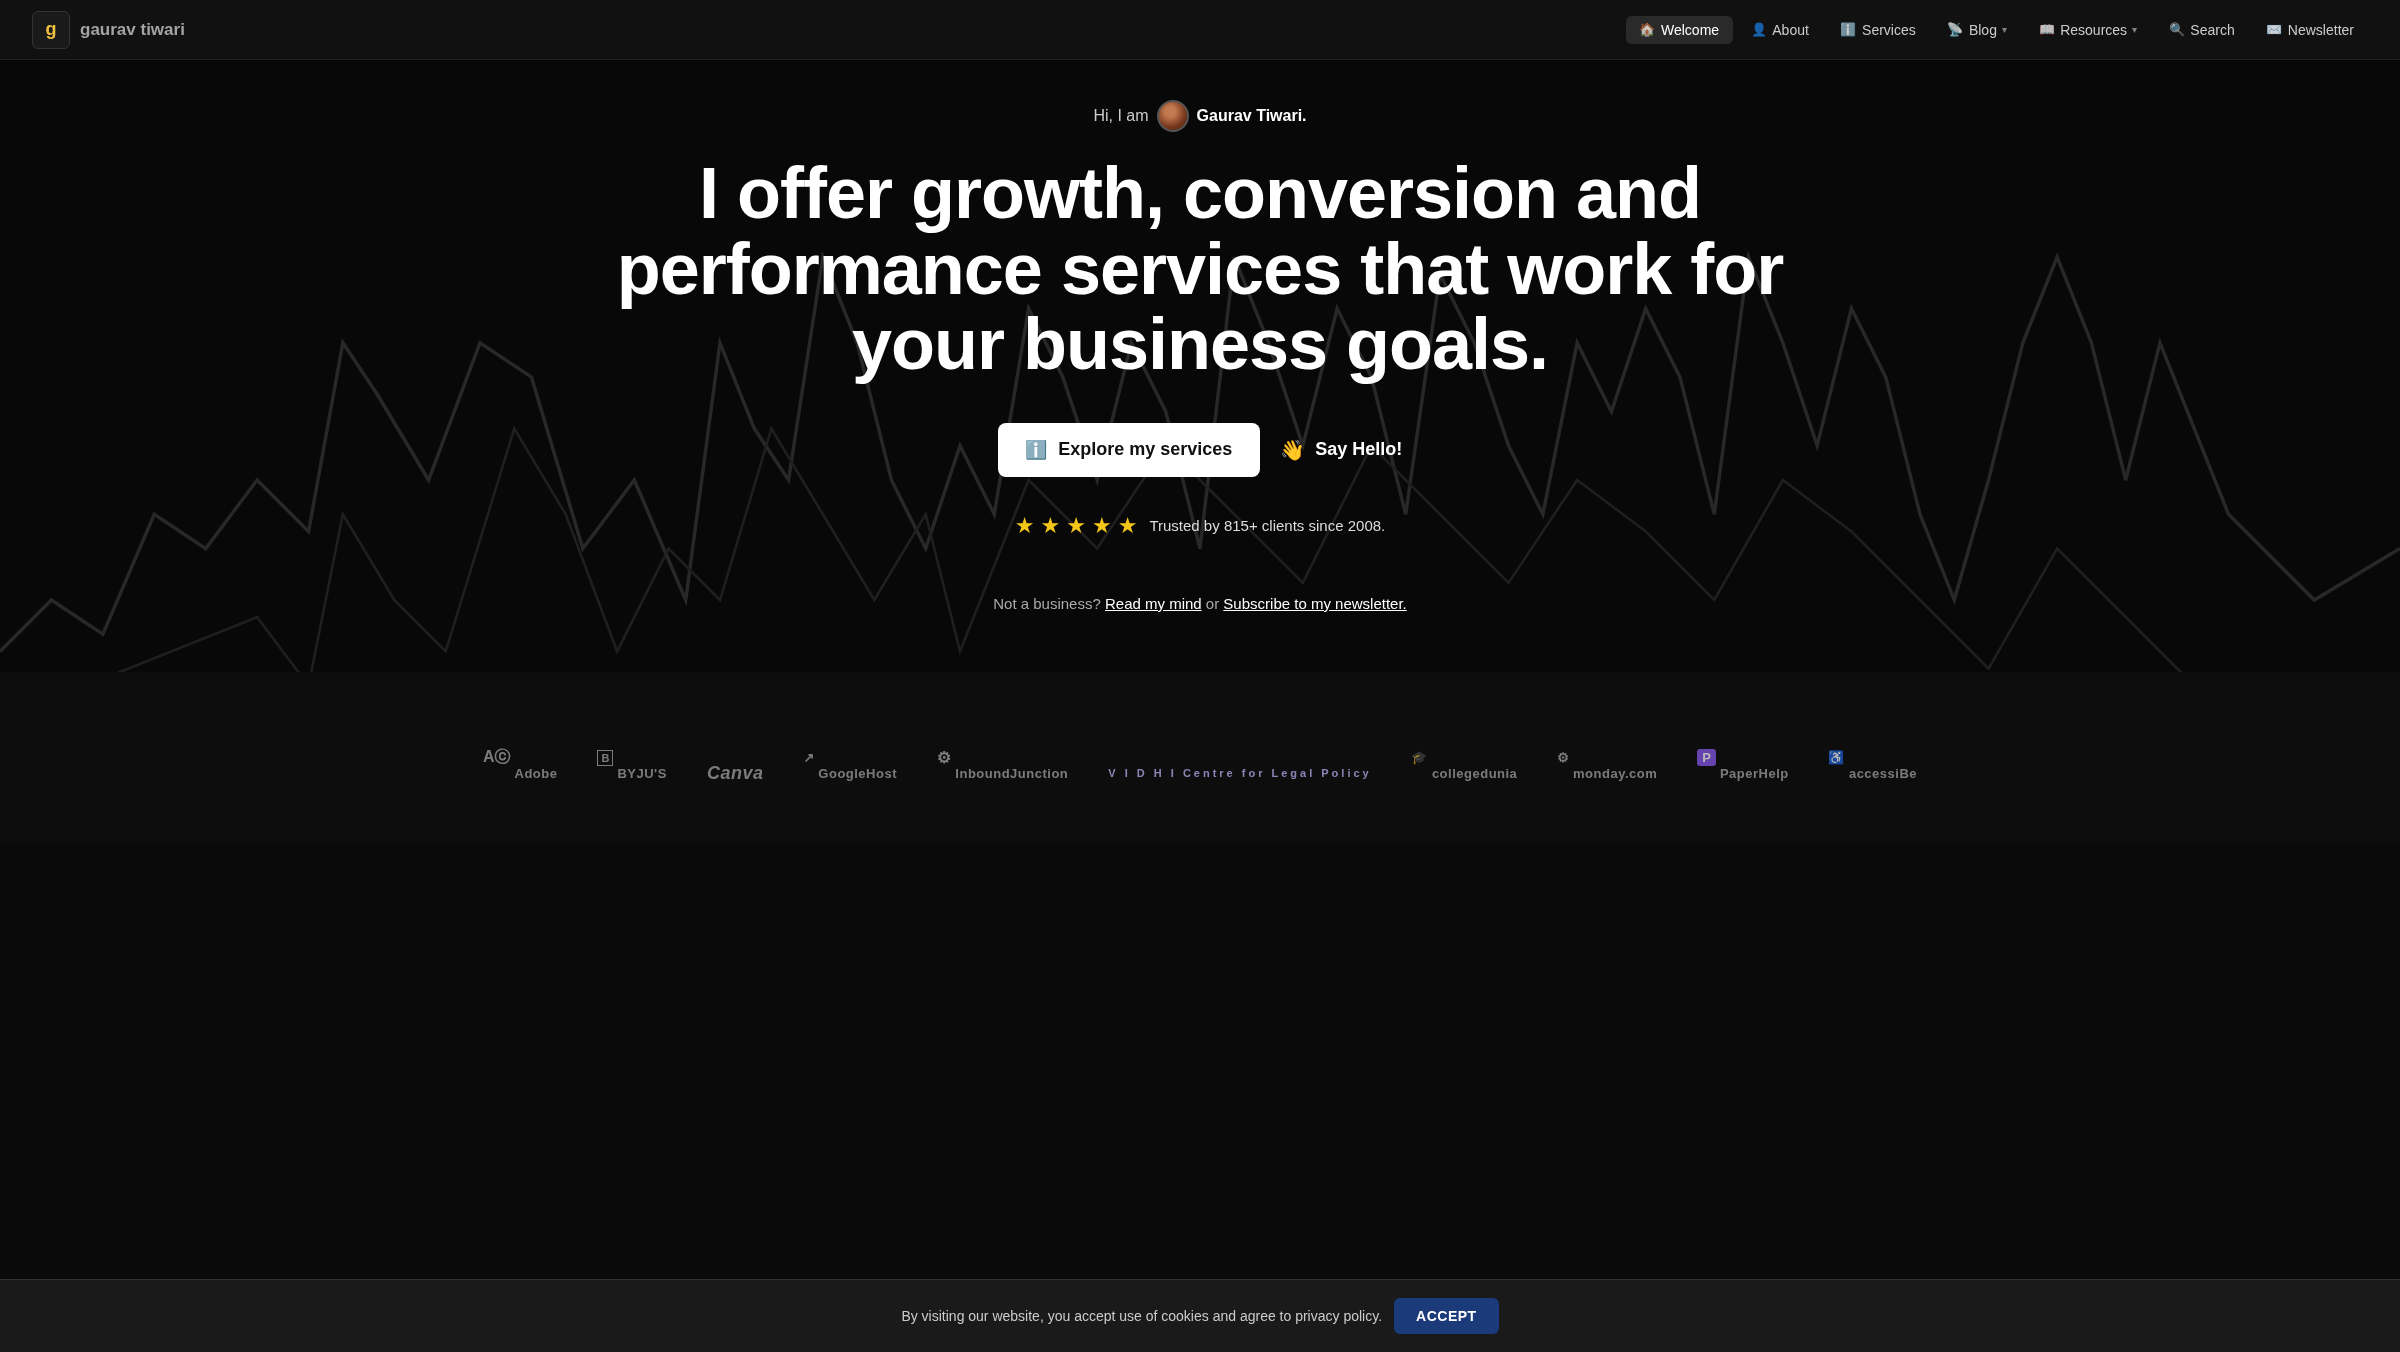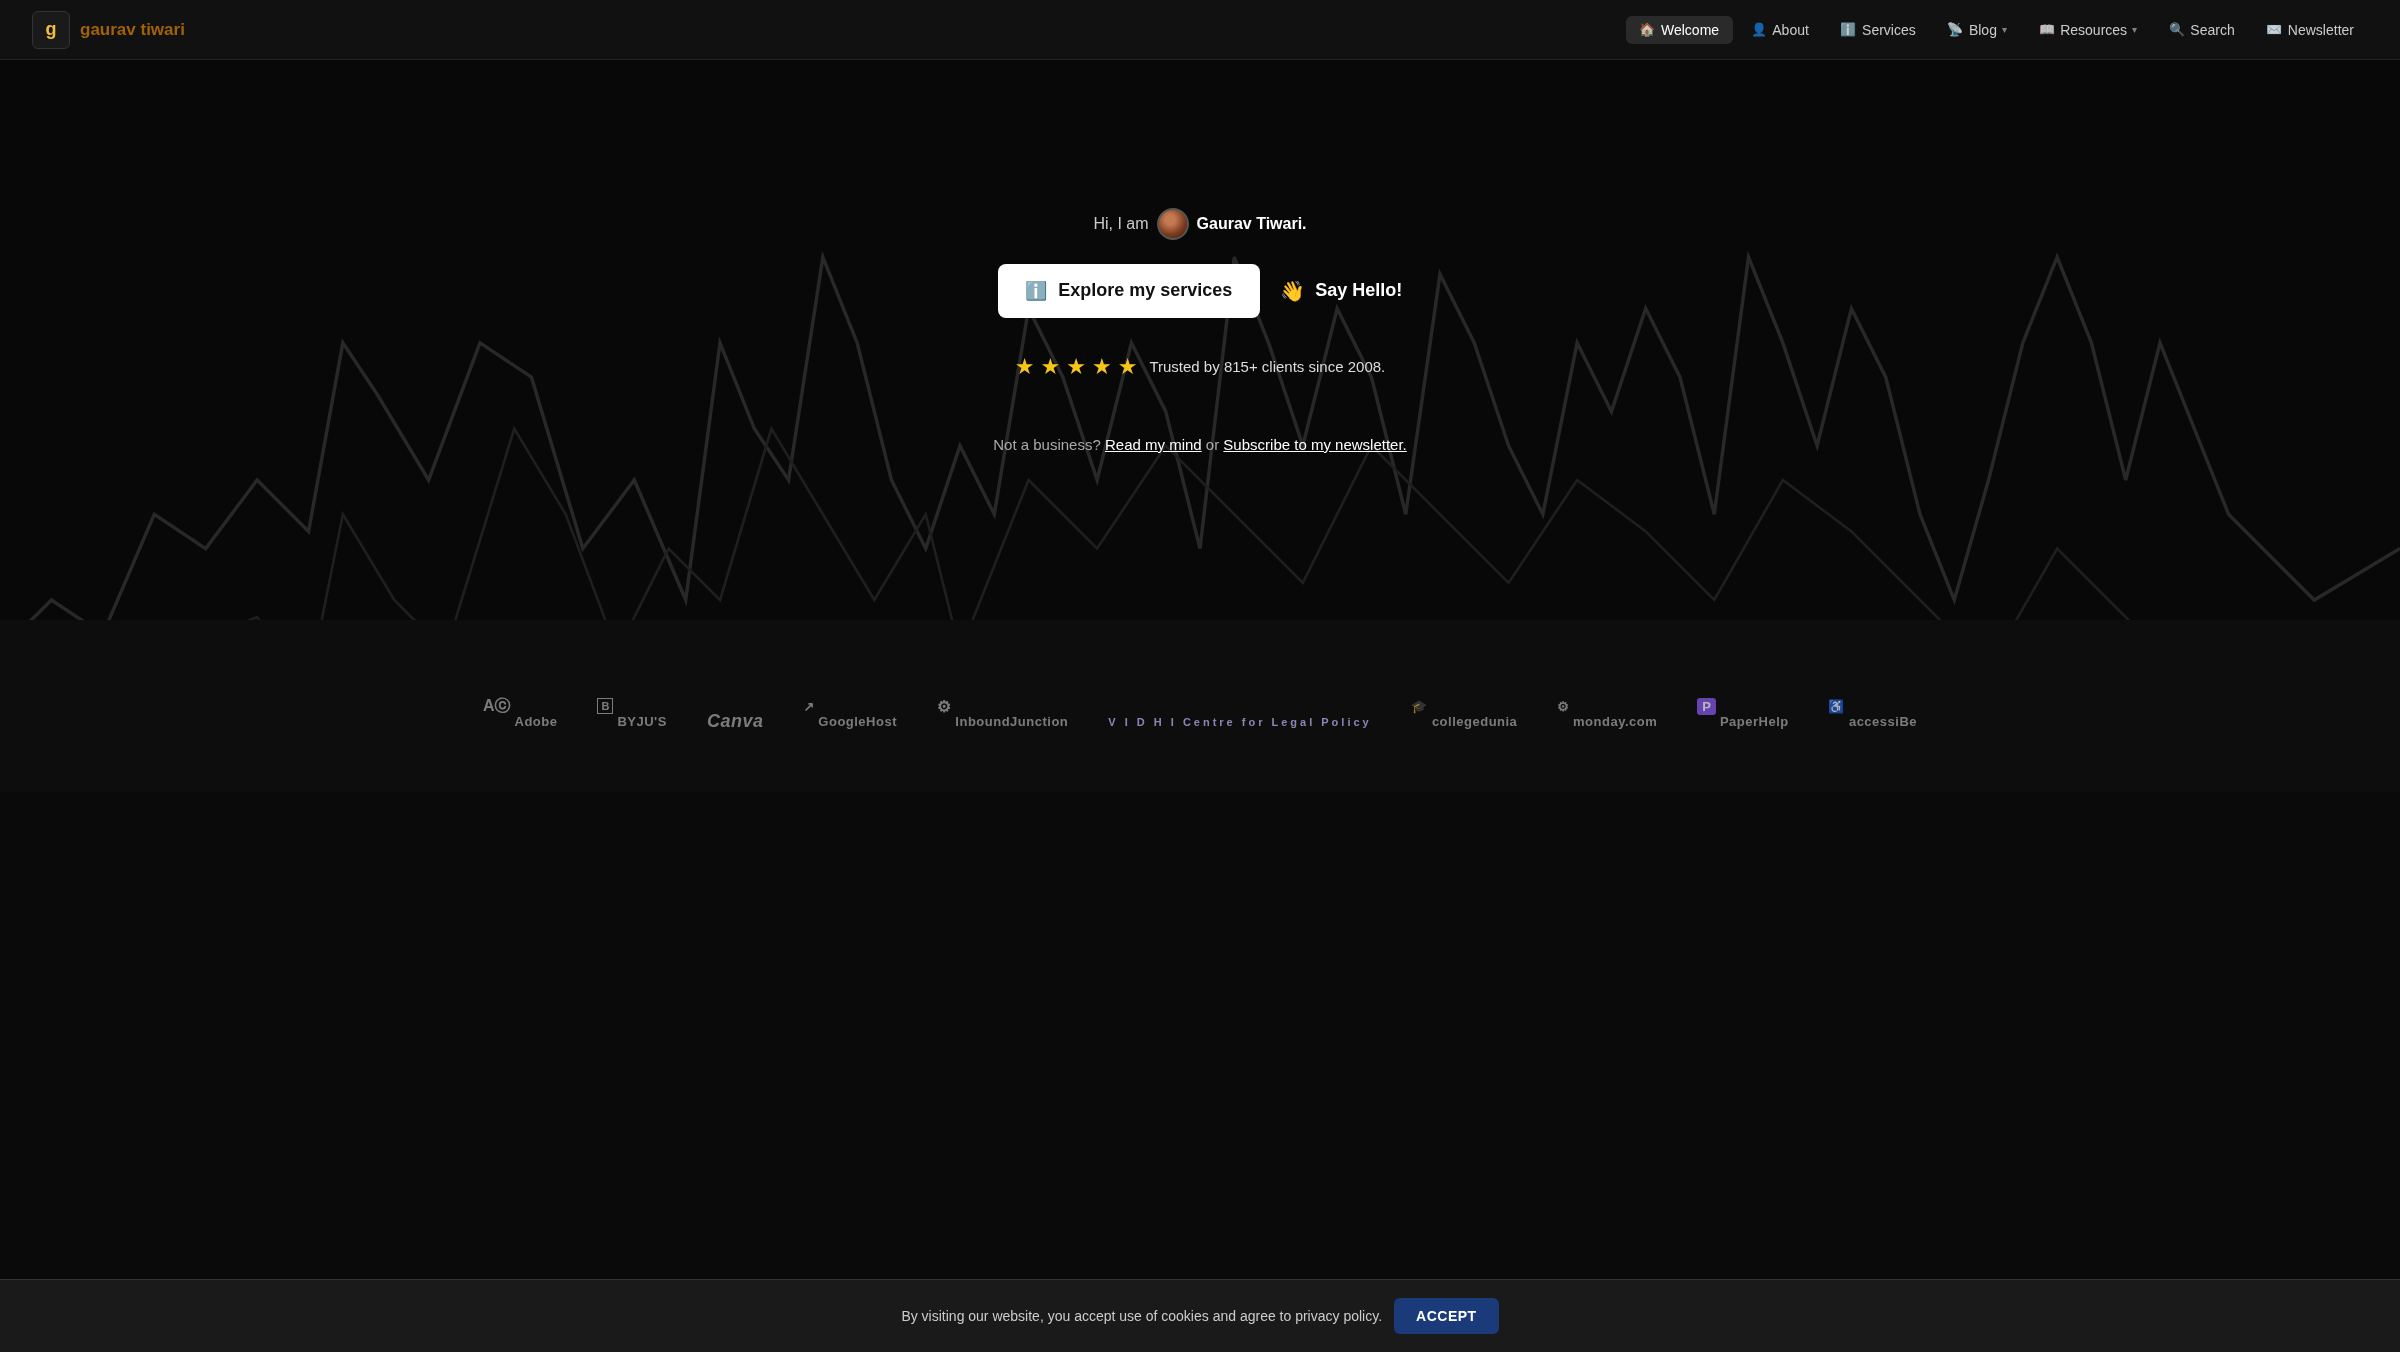--- a/index.html
+++ b/index.html
@@ -37,21 +37,21 @@
       border-radius: 6px;
       display: flex; align-items: center; justify-content: center;
       font-weight: 900;
       font-size: 18px;
       color: #f0c040;
       border: 1px solid #333;
     }
     .nav-brand-name {
       font-size: 17px;
       font-weight: 600;
-      color: #a16207;
+      color: #a3a3a3;
     }
     .nav-links {
       display: flex;
       align-items: center;
       gap: 4px;
     }
     .nav-link {
       display: flex;
       align-items: center;
       gap: 5px;
@@ -323,20 +323,21 @@
   </svg>
 
   <div class="hero-intro">
     <span>Hi, I am</span>
     <div class="hero-avatar">
       <div class="hero-avatar-inner"></div>
     </div>
     <span style="font-weight:600; color:#fff;">Gaurav Tiwari.</span>
   </div>
 
+  <h1 class="hero-headline">I offer growth, conversion and performance services that work for your business goals.</h1>
 
   <div class="hero-buttons">
     <button class="btn-explore">
       <span class="btn-icon">ℹ️</span>
       <span>Explore my services</span>
     </button>
     <button class="btn-sayhello">
       <span class="wave-icon">👋</span>
       <span>Say Hello!</span>
     </button>

